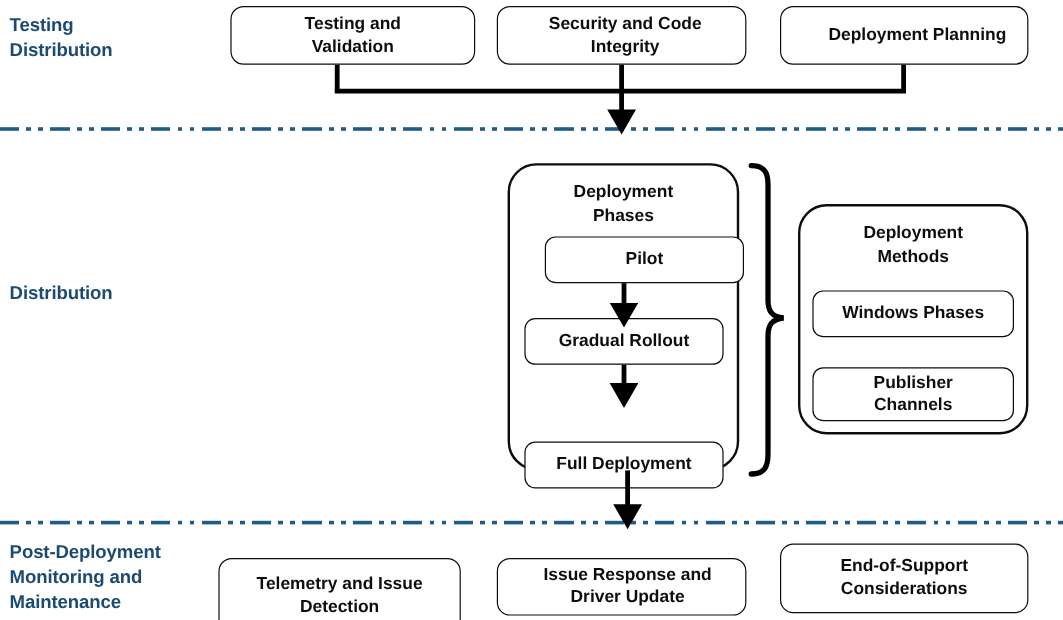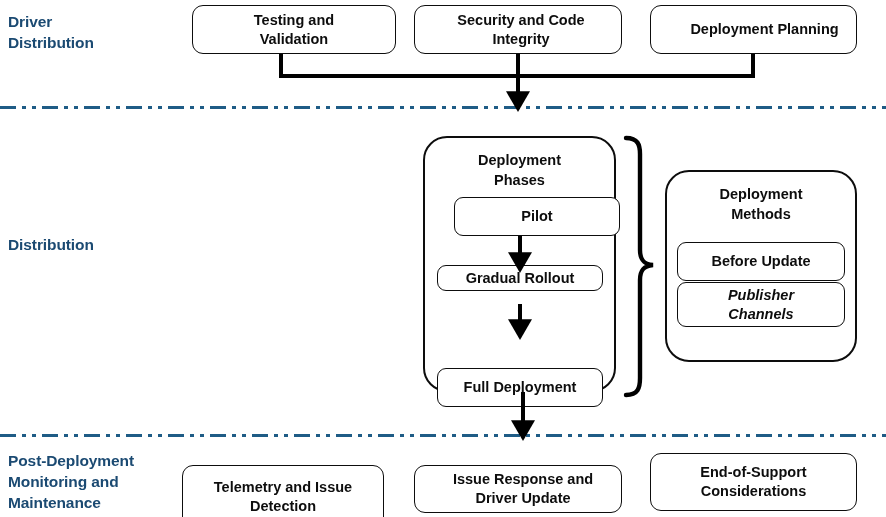--- a/index.html
+++ b/index.html
@@ -85,38 +85,38 @@
     border-width: 2px;
     display: block;
     padding: 0;
   }
   #group-phases .group-title {
     position: absolute; left: 0; right: 0; top: 12px;
     text-align: center; font-weight: bold; font-size: 14.5px;
     line-height: 20px; white-space: pre-line; color: #0d0d0d;
   }
   #node-pilot     { left: 437px; top: 197px; width: 166px; height: 39px; border-radius: 9px; margin-left: 17px; }
-  #node-gradual   { left: 437px; top: 265px; width: 166px; height: 26px; border-radius: 9px; }
+  #node-gradual   { left: 437px; top: 265px; width: 166px; height: 39px; border-radius: 9px; }
   #node-full      { left: 437px; top: 332px; width: 166px; height: 39px; border-radius: 9px; margin-top: 36px; }
 
   
   #group-methods {
     left: 665px; top: 170px; width: 192px; height: 192px;
     border-radius: 24px;
     border-width: 2px;
     display: block;
     padding: 0;
   }
   #group-methods .group-title {
     position: absolute; left: 0; right: 0; top: 12px;
     text-align: center; font-weight: bold; font-size: 14.5px;
     line-height: 20px; white-space: pre-line; color: #0d0d0d;
   }
   #node-winupdate { left: 677px; top: 242px; width: 168px; height: 39px; border-radius: 9px; }
-  #node-publisher { left: 677px; top: 282px; width: 168px; height: 45px; border-radius: 9px; font-style: italic; }
+  #node-publisher { left: 677px; top: 306px; width: 168px; height: 45px; border-radius: 9px; }
 
   
   #node-telemetry { left: 182px; top: 465px; width: 202px; height: 64px; }
   #node-issue     { left: 414px; top: 465px; width: 208px; height: 48px; padding-left: 16px; }
   #node-eos       { left: 650px; top: 453px; width: 207px; height: 58px; }
 
   
   #connectors {
     position: absolute;
     left: 0; top: 0;
@@ -125,21 +125,21 @@
   }
 </style>
 </head>
 <body>
 
 <div id="diagram">
 
   <div class="divider" id="divider-top"></div>
   <div class="divider" id="divider-bottom"></div>
 
-  <div class="stage-label" id="label-before">Driver
+  <div class="stage-label" id="label-before">Testing
 Distribution</div>
   <div class="stage-label" id="label-distribution">Distribution</div>
   <div class="stage-label" id="label-post">Post-Deployment
 Monitoring and
 Maintenance</div>
 
   <div class="node" id="node-testing">Testing and
 Validation</div>
   <div class="node" id="node-security">Security and Code
 Integrity</div>
@@ -150,21 +150,21 @@
 Phases</div>
   </div>
   <div class="node" id="node-pilot">Pilot</div>
   <div class="node" id="node-gradual">Gradual Rollout</div>
   <div class="node" id="node-full">Full Deployment</div>
 
   <div class="node" id="group-methods">
     <div class="group-title">Deployment
 Methods</div>
   </div>
-  <div class="node" id="node-winupdate">Before Update</div>
+  <div class="node" id="node-winupdate">Windows Phases</div>
   <div class="node" id="node-publisher">Publisher
 Channels</div>
 
   <div class="node" id="node-telemetry">Telemetry and Issue
 Detection</div>
   <div class="node" id="node-issue">Issue Response and
 Driver Update</div>
   <div class="node" id="node-eos">End-of-Support
 Considerations</div>
 

